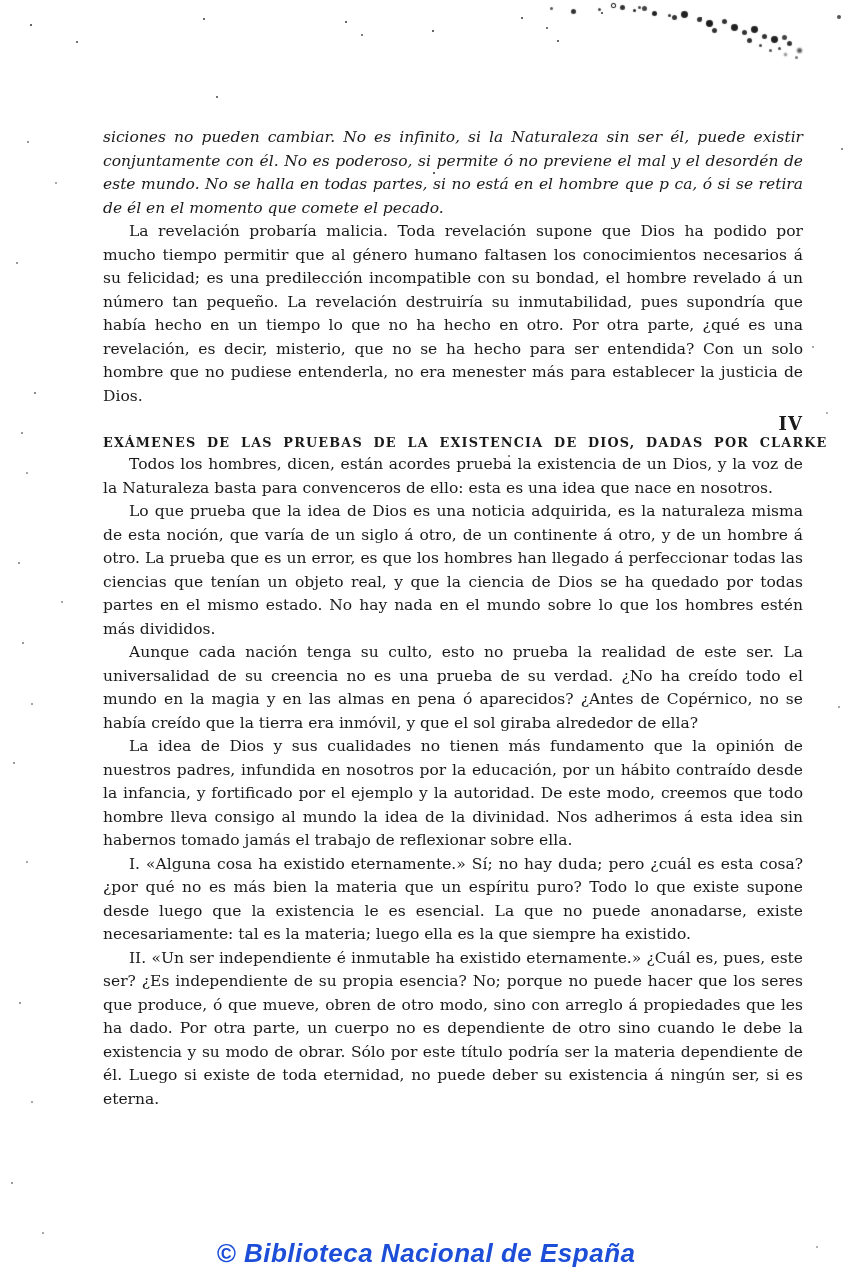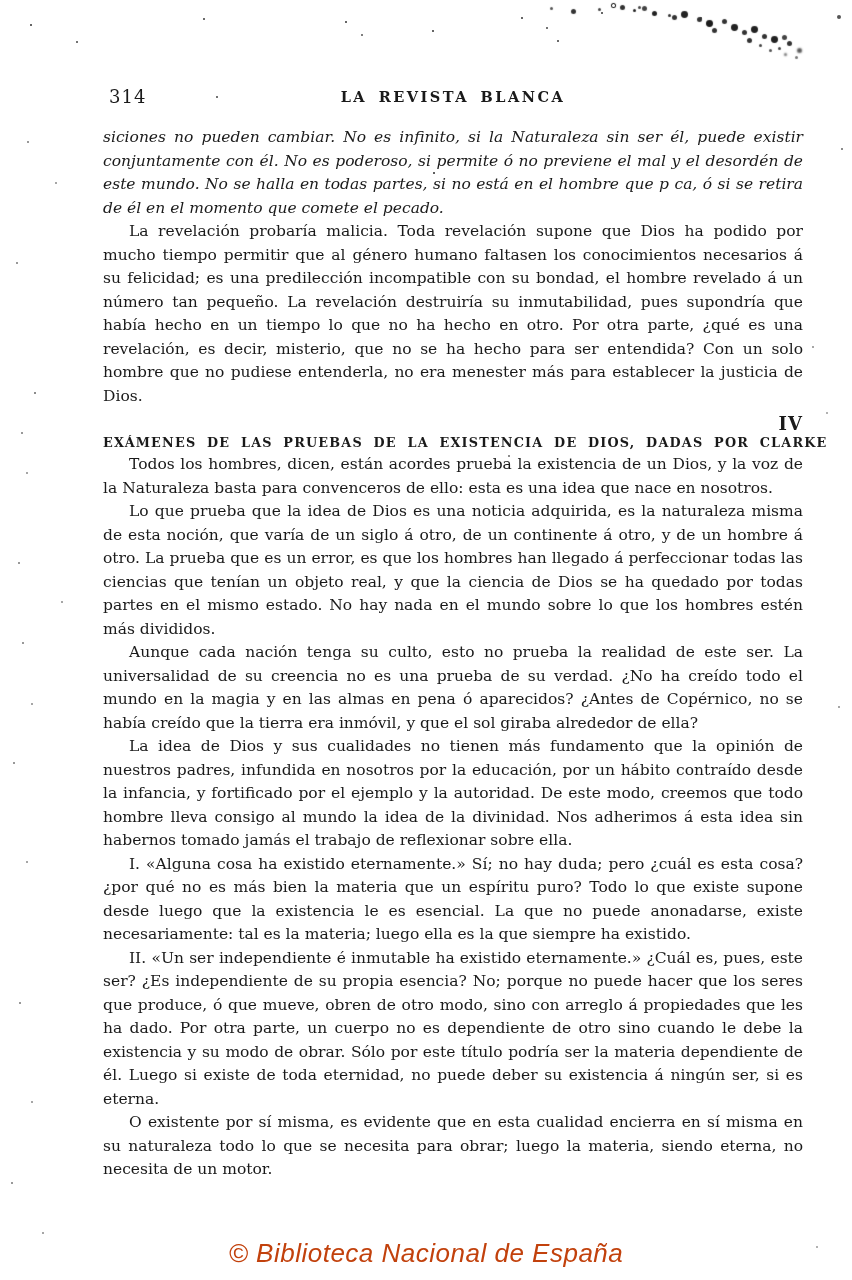--- a/index.html
+++ b/index.html
@@ -72,48 +72,43 @@
   }
   .sechead{
     margin:0 0 3px 0;text-align:center;
     font-size:12.8px;font-weight:700;letter-spacing:1.2px;word-spacing:5px;
     white-space:nowrap;
   }
   
   .watermark{
     position:absolute;left:0;right:0;top:1238px;text-align:center;
     font-family:"Liberation Sans","DejaVu Sans",sans-serif;
-    font-style:italic;font-weight:400;font-size:26px;
-    color:#c2410c;letter-spacing:0.5px;
+    font-style:italic;font-weight:700;font-size:26px;
+    color:#1d4ed8;letter-spacing:0.5px;
   }
 </style>
 </head>
 <body>
 
 <div class="page">
 
   <div class="speckles"></div>
   <div class="smudge"></div>
 
-  <header class="pagehead">
-    <span class="pnum">314</span>
-    <span class="ptitle">LA REVISTA BLANCA</span>
-  </header>
 
   <main class="column">
     <p class="noindent">siciones no pueden cambiar. No es infinito, si la Naturaleza sin ser él, puede existir conjuntamente con él. No es poderoso, si permite ó no previene el mal y el desordén de este mundo. No se halla en todas partes, si no está en el hombre que p ca, ó si se retira de él en el momento que comete el pecado.</p>
     <p>La revelación probaría malicia. Toda revelación supone que Dios ha podido por mucho tiempo permitir que al género humano faltasen los conocimientos necesarios á su felicidad; es una predilección incompatible con su bondad, el hombre revelado á un número tan pequeño. La revelación destruiría su inmutabilidad, pues supondría que había hecho en un tiempo lo que no ha hecho en otro. Por otra parte, ¿qué es una revelación, es decir, misterio, que no se ha hecho para ser entendida? Con un solo hombre que no pudiese entenderla, no era menester más para establecer la justicia de Dios.</p>
 
     <h2 class="secnum">IV</h2>
     <h3 class="sechead">EXÁMENES DE LAS PRUEBAS DE LA EXISTENCIA DE DIOS, DADAS POR CLARKE</h3>
 
     <p>Todos los hombres, dicen, están acordes prueba la existencia de un Dios, y la voz de la Naturaleza basta para convenceros de ello: esta es una idea que nace en nosotros.</p>
     <p>Lo que prueba que la idea de Dios es una noticia adquirida, es la naturaleza misma de esta noción, que varía de un siglo á otro, de un continente á otro, y de un hombre á otro. La prueba que es un error, es que los hombres han llegado á perfeccionar todas las ciencias que tenían un objeto real, y que la ciencia de Dios se ha quedado por todas partes en el mismo estado. No hay nada en el mundo sobre lo que los hombres estén más divididos.</p>
     <p>Aunque cada nación tenga su culto, esto no prueba la realidad de este ser. La universalidad de su creencia no es una prueba de su verdad. ¿No ha creído todo el mundo en la magia y en las almas en pena ó aparecidos? ¿Antes de Copérnico, no se había creído que la tierra era inmóvil, y que el sol giraba alrededor de ella?</p>
     <p>La idea de Dios y sus cualidades no tienen más fundamento que la opinión de nuestros padres, infundida en nosotros por la educación, por un hábito contraído desde la infancia, y fortificado por el ejemplo y la autoridad. De este modo, creemos que todo hombre lleva consigo al mundo la idea de la divinidad. Nos adherimos á esta idea sin habernos tomado jamás el trabajo de reflexionar sobre ella.</p>
     <p>I. «Alguna cosa ha existido eternamente.» Sí; no hay duda; pero ¿cuál es esta cosa? ¿por qué no es más bien la materia que un espíritu puro? Todo lo que existe supone desde luego que la existencia le es esencial. La que no puede anonadarse, existe necesariamente: tal es la materia; luego ella es la que siempre ha existido.</p>
     <p>II. «Un ser independiente é inmutable ha existido eternamente.» ¿Cuál es, pues, este ser? ¿Es independiente de su propia esencia? No; porque no puede hacer que los seres que produce, ó que mueve, obren de otro modo, sino con arreglo á propiedades que les ha dado. Por otra parte, un cuerpo no es dependiente de otro sino cuando le debe la existencia y su modo de obrar. Sólo por este título podría ser la materia dependiente de él. Luego si existe de toda eternidad, no puede deber su existencia á ningún ser, si es eterna.</p>
-    <p>O existente por sí misma, es evidente que en esta cualidad encierra en sí misma en su naturaleza todo lo que se necesita para obrar; luego la materia, siendo eterna, no necesita de un motor.</p>
   </main>
 
   <div class="watermark">© Biblioteca Nacional de España</div>
 
 </div>
 
 </body></html>

